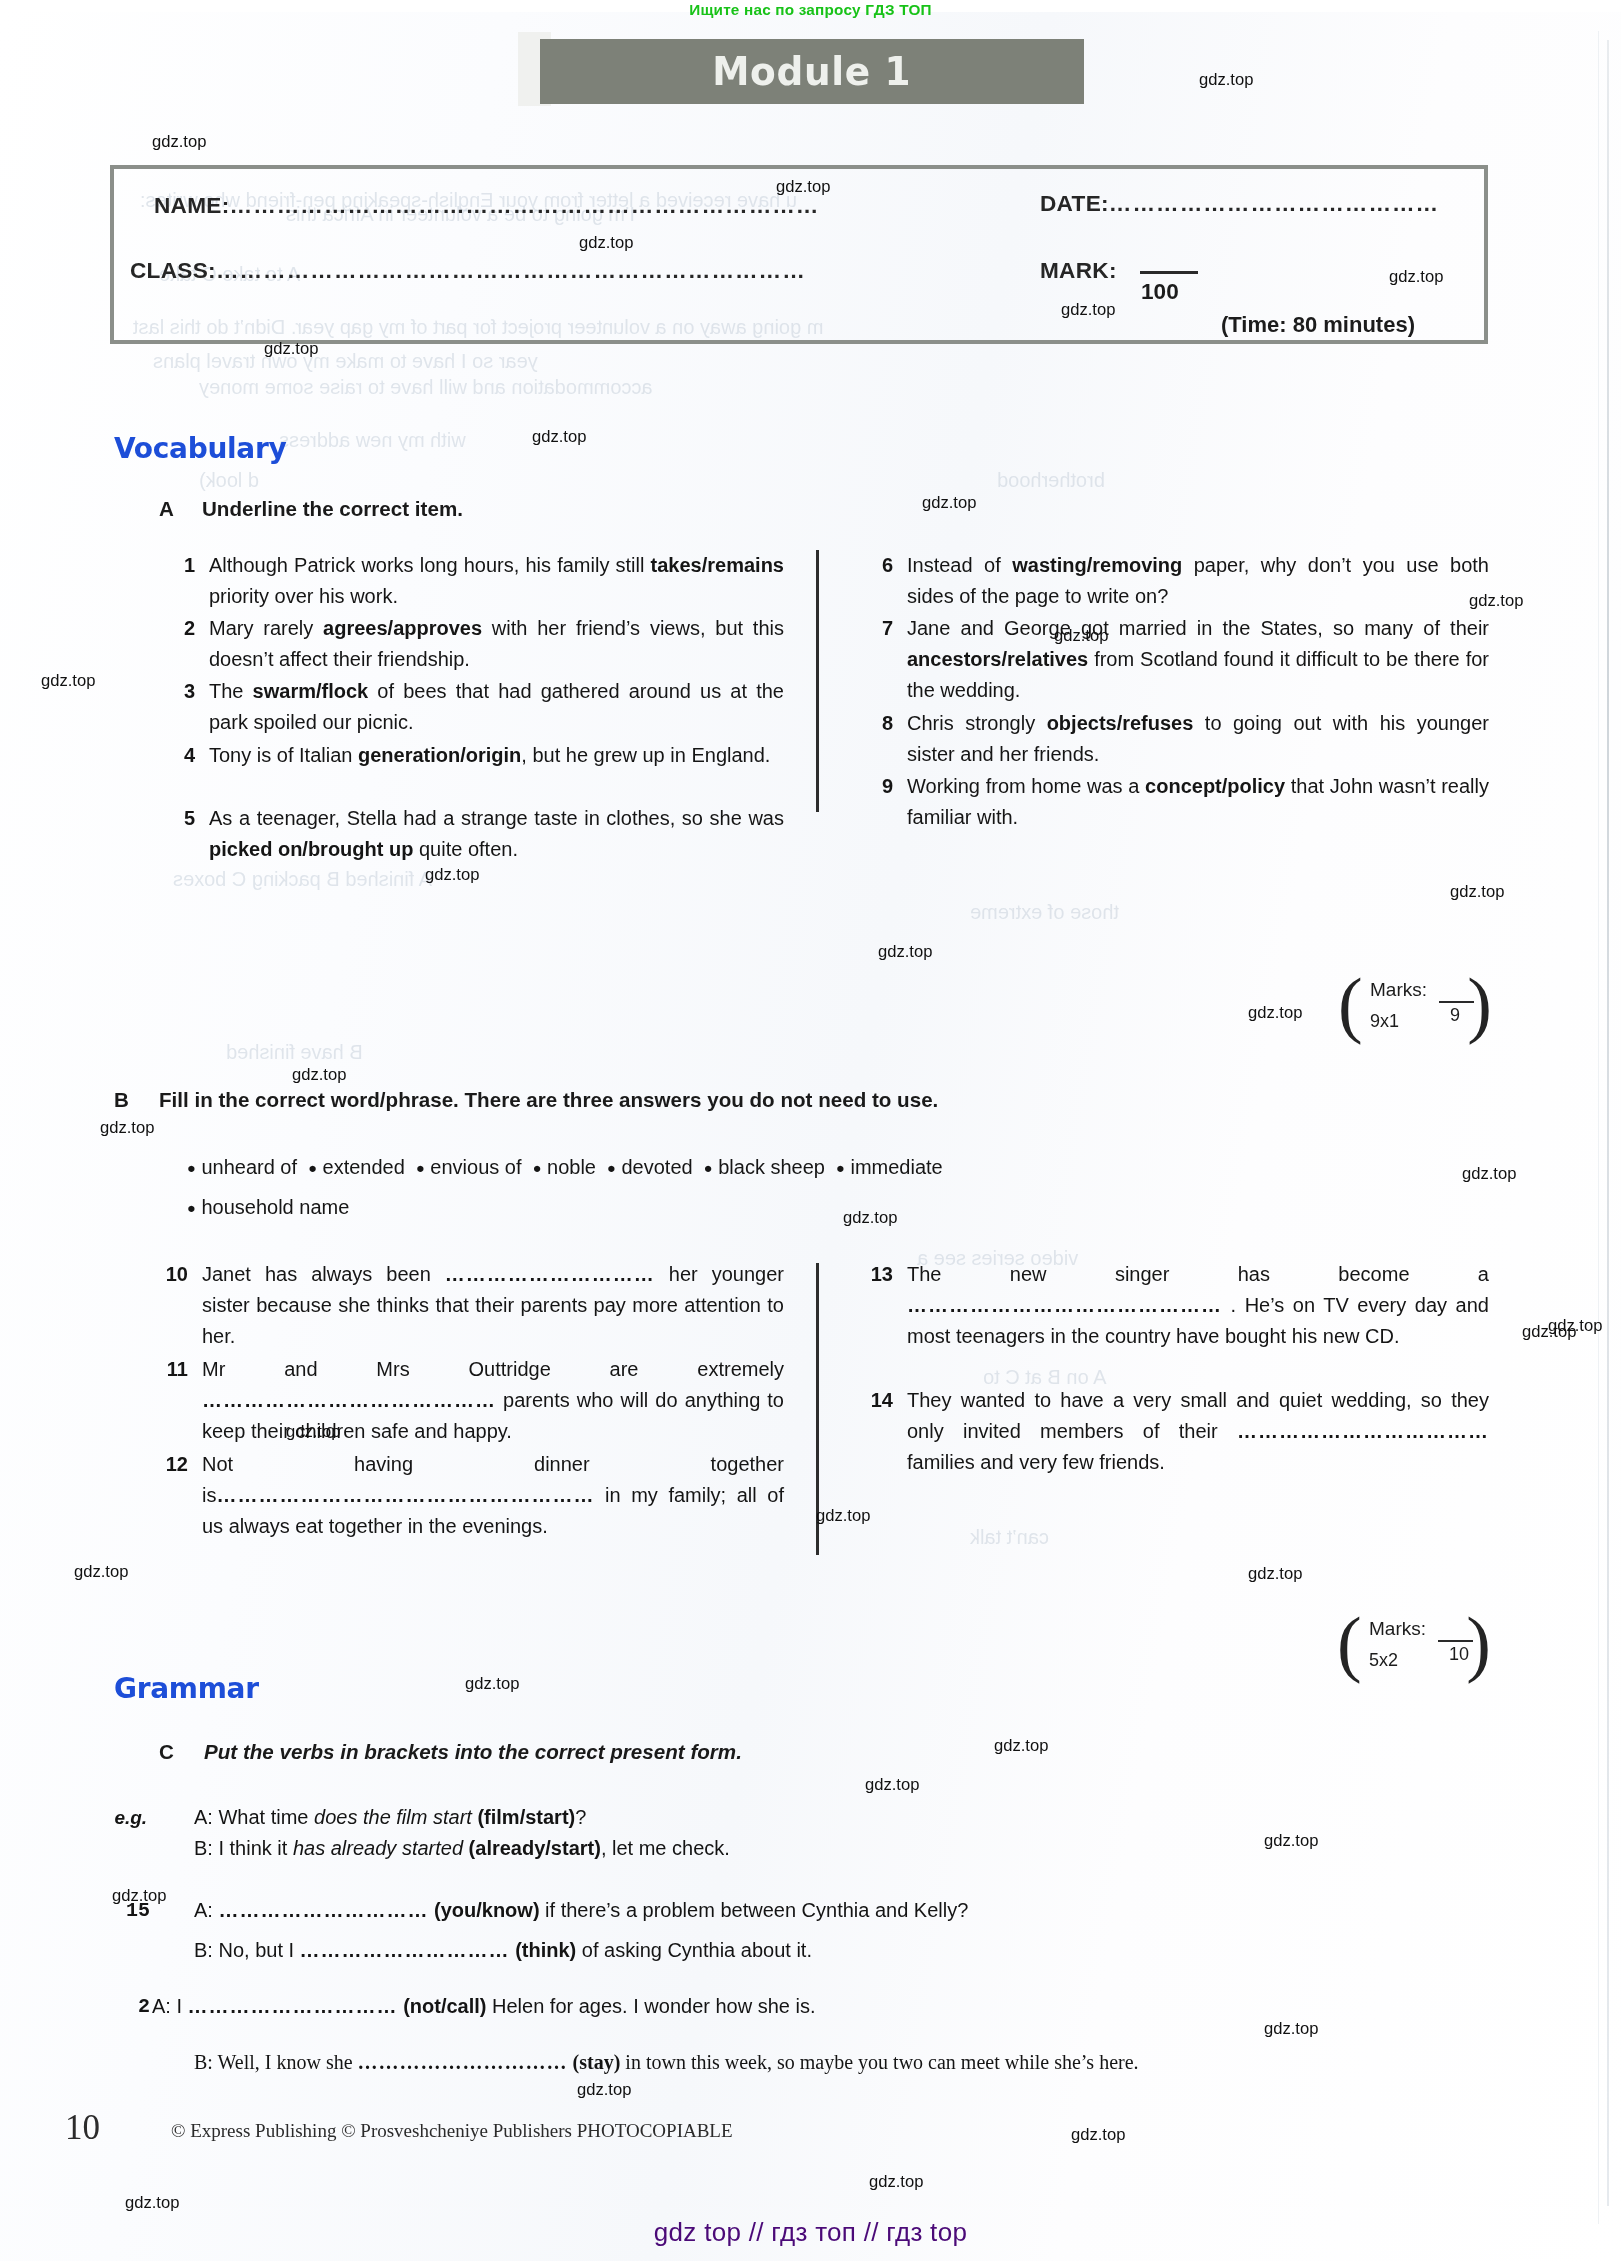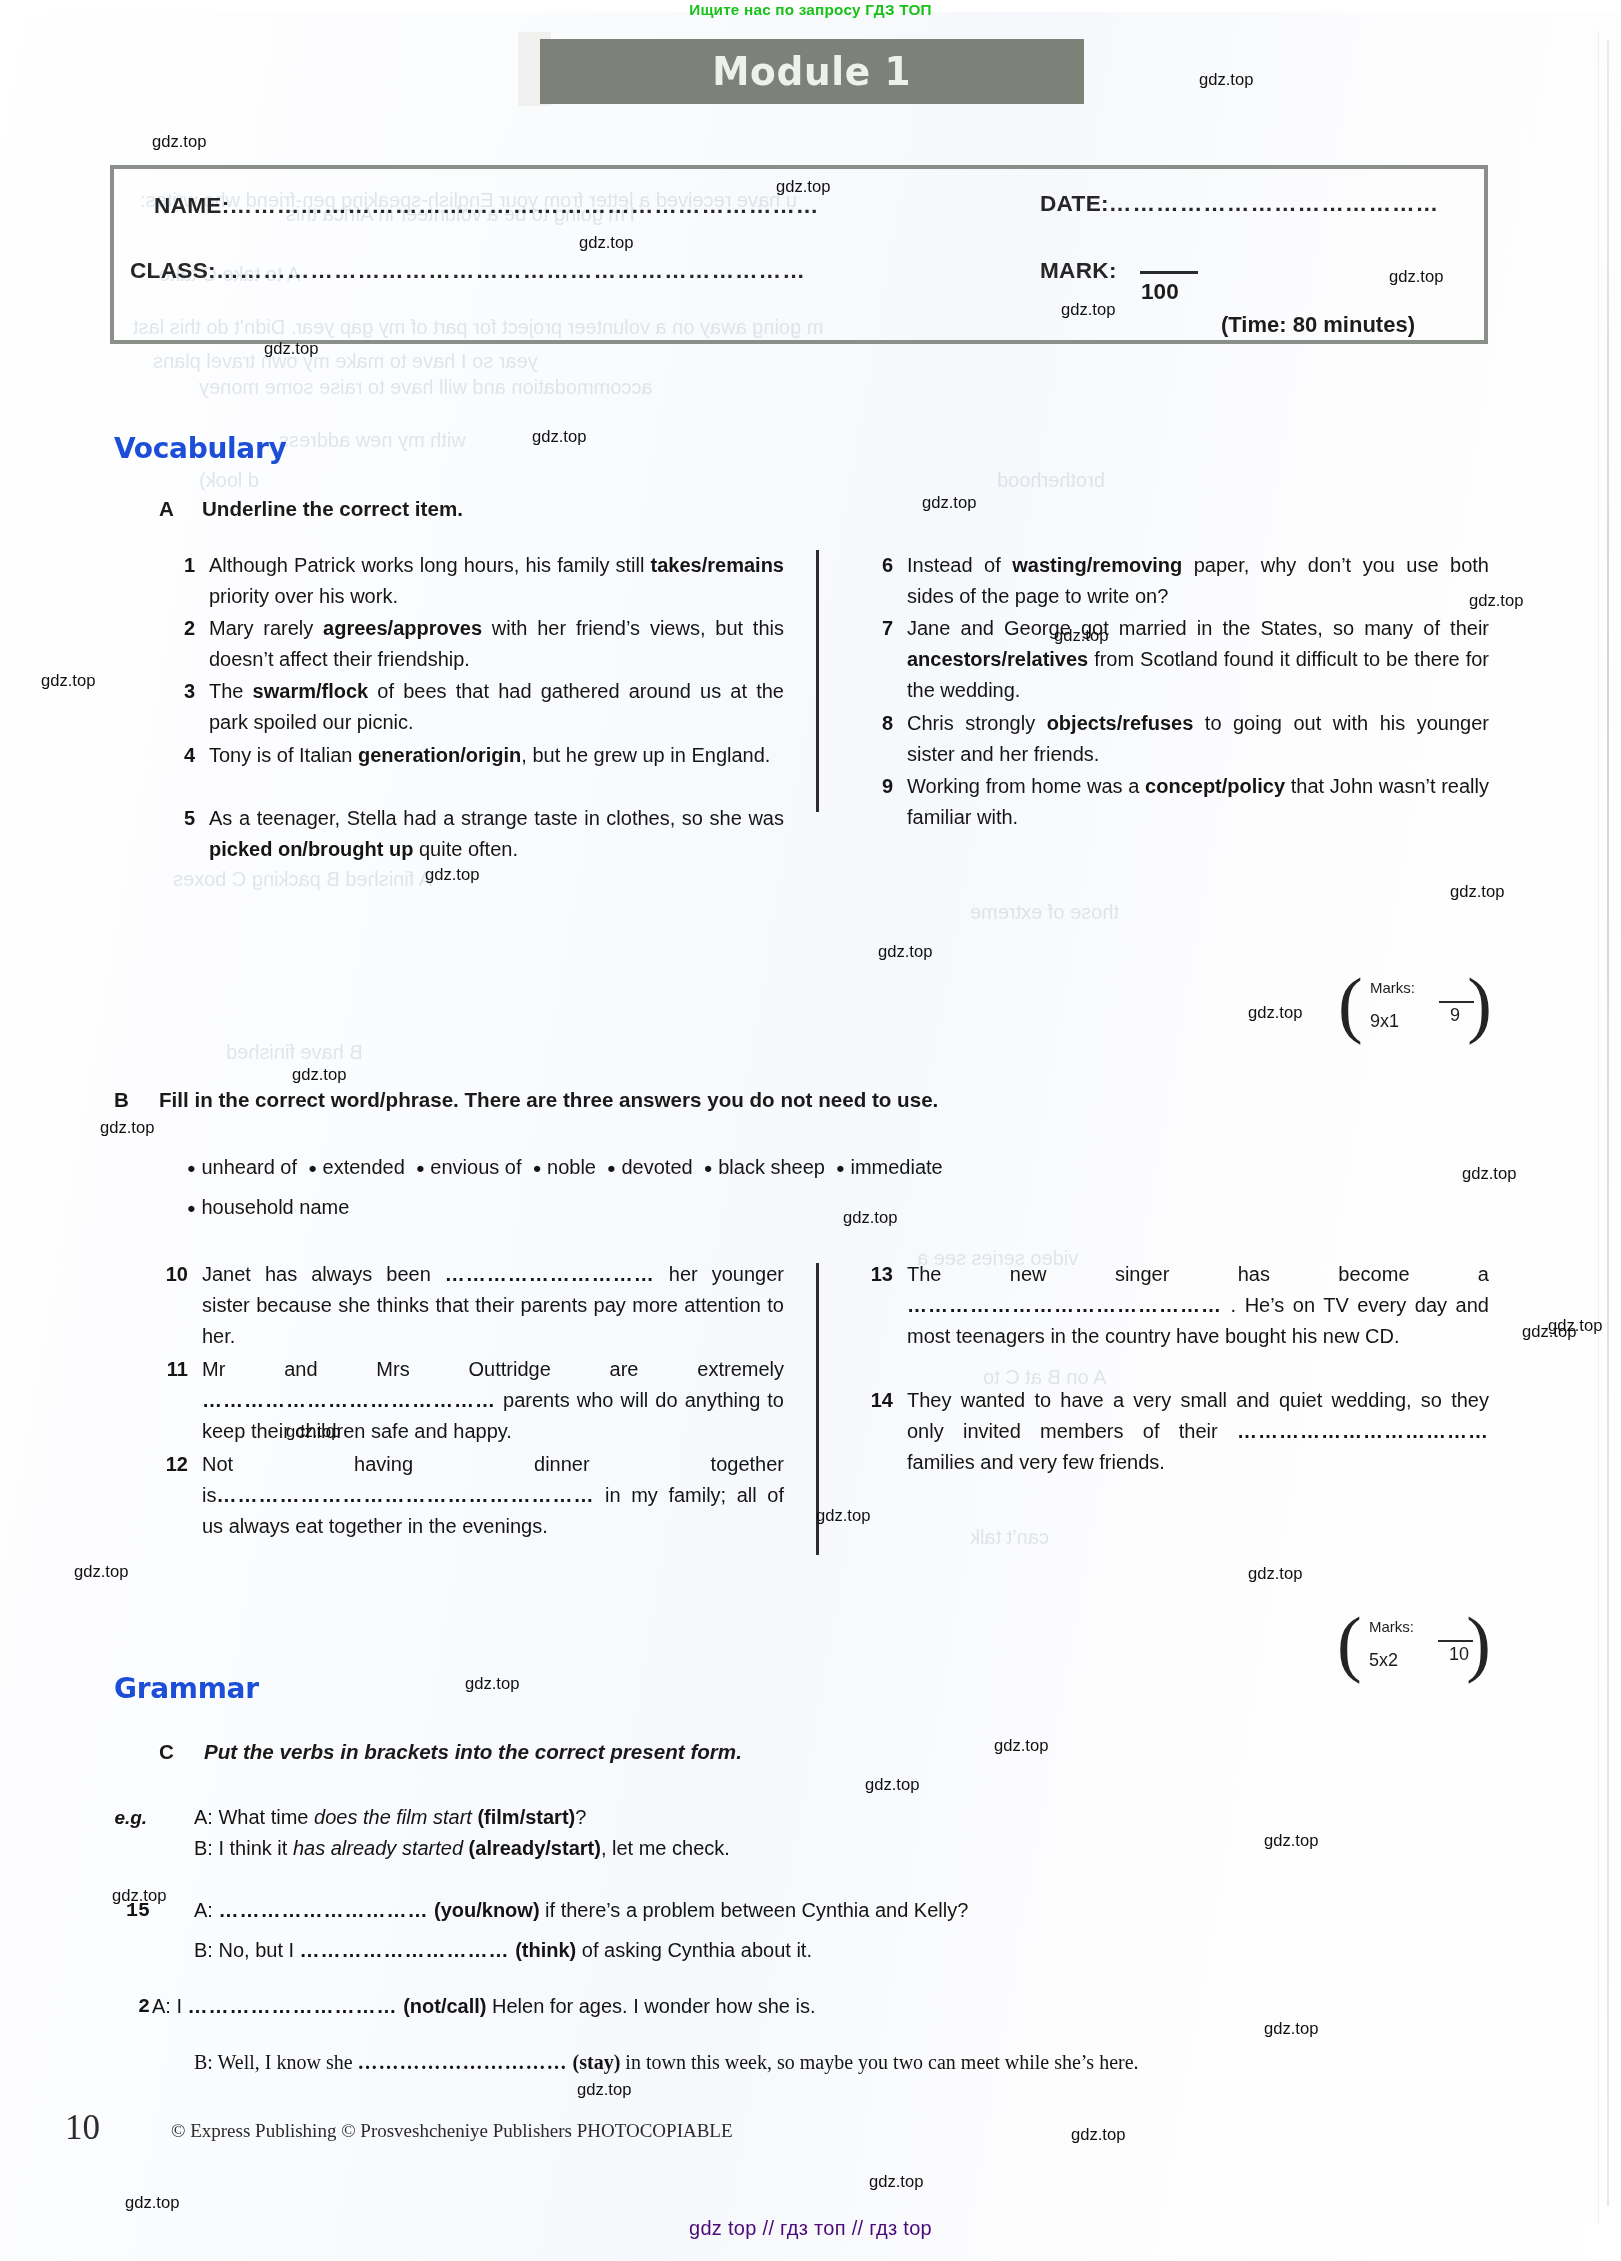--- a/index.html
+++ b/index.html
@@ -102,42 +102,42 @@
   .bullet{font-size:14.6px;vertical-align:1.3px;}
 
   
   .marks{position:absolute;width:154px;height:86px;}
   .marks .par{
     position:absolute;top:0;font-size:74px;font-weight:300;color:#242424;
     font-family:"Liberation Serif", serif;line-height:80px;
   }
   .marks .parL{left:0;}
   .marks .parR{right:0;}
-  .marks .mk{position:absolute;left:32px;top:14.6px;font-size:15px;}
+  .marks .mk{position:absolute;left:32px;top:14.6px;font-size:19px;}
   .marks .mline{position:absolute;left:101px;top:37px;width:35px;height:2px;background:#2a2a2a;}
   .marks .den{position:absolute;left:112px;top:41px;font-size:18px;}
   .marks .mul{position:absolute;left:32px;top:47px;font-size:18px;}
 
   
   .dlg{position:absolute;font-size:20px;line-height:31px;color:#141414;}
   .dlg .num{position:absolute;left:0;top:0;width:29px;text-align:right;font-weight:700;font-family:Liberation Mono, monospace;}
   .dlg .eg{position:absolute;left:-6.6px;top:0;font-style:italic;font-weight:700;font-size:19px;}
   .dlg .body{display:block;margin-left:43px;}
   .dlg i{font-style:italic;}
   .dlg b{font-weight:700;}
 
   
   .pageno{position:absolute;left:65px;top:2108px;font-size:35px;color:#2c2c2c;font-family:"Liberation Serif", serif;}
   .copyright{
     position:absolute;left:171px;top:2120px;font-size:19px;color:#2b2b2b;
     font-family:"Liberation Serif", serif;
   }
   .bottombar{
     position:absolute;left:0;top:2217px;width:1621px;text-align:center;
-    font-size:20px;color:#4b0a78;letter-spacing:0.3px;
+    font-size:26px;color:#4b0a78;letter-spacing:0.3px;
   }
 
   
   .wm{
     position:absolute;font-size:16.6px;color:#111;font-weight:400;
     font-family:"Liberation Sans", sans-serif;white-space:nowrap;
     pointer-events:none;
   }
   
   .ghost{

